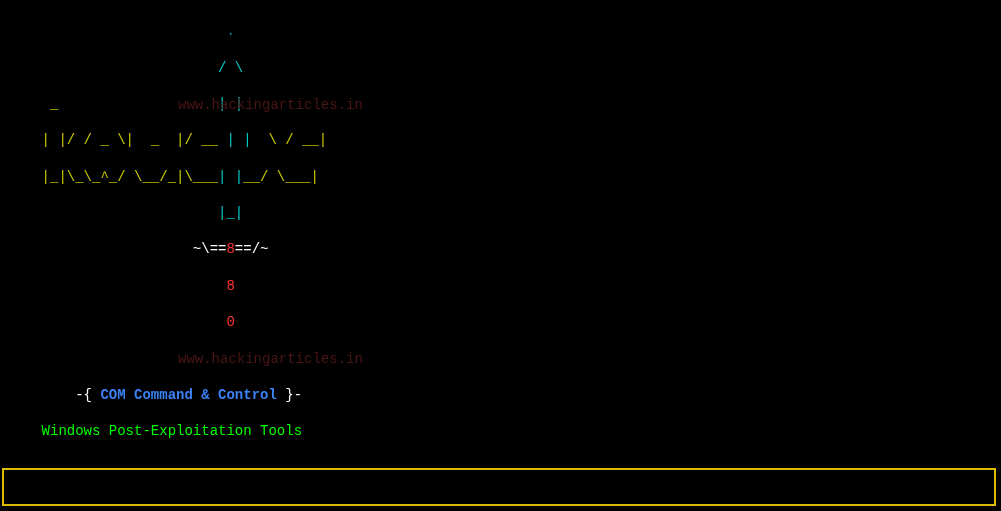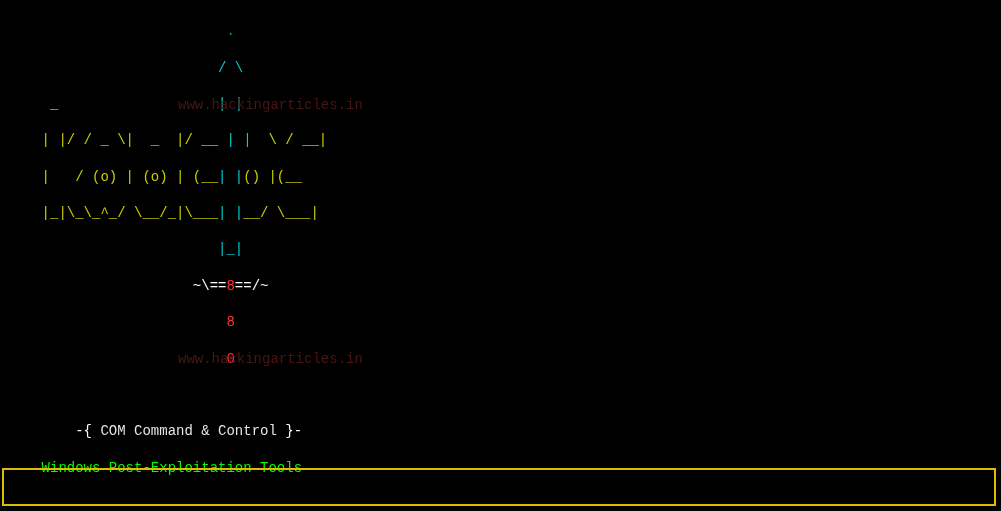--- a/index.html
+++ b/index.html
@@ -17,21 +17,21 @@
     .terminal {
       padding: 4px 8px;
       white-space: pre;
     }
     .cyan { color: #00cccc; }
     .cyan-dim { color: #008888; }
     .yellow { color: #cccc00; }
     .red-bright { color: #ff3333; }
     .green-bright { color: #00ff00; }
     .white { color: #ffffff; }
-    .white-bold { color: #e5e5e5; font-weight: normal; }
+    .white-bold { color: #3b82f6; font-weight: bold; }
     .watermark {
       color: #4a1515;
       position: absolute;
     }
     .wm1 { left: 178px; top: 96px; }
     .wm2 { left: 178px; top: 350px; }
     .highlight-box {
       border: 2px solid #ddbb00;
       position: absolute;
       left: 2px;
@@ -43,21 +43,20 @@
     .line { display: block; }
   </style>
 </head>
 <body>
 
 <div class="terminal">
 <span class="line cyan-dim">                          .</span>
 <span class="line"><span class="cyan">                         /</span><span class="cyan"> \</span></span>
 <span class="line"><span class="yellow">     _                   </span><span class="cyan">| |</span></span>
 <span class="line"><span class="yellow">    | |/ / _ \|  _  |/ __</span><span class="cyan"> | |</span><span class="yellow">  \ / __|</span></span>
-<span class="line"><span class="yellow">    |   / (o) | (o) | (__</span><span class="cyan">| |</span><span class="yellow">() |(__</span></span>
 <span class="line"><span class="yellow">    |_|\_\_^_/ \__/_|\___</span><span class="cyan">| |</span><span class="yellow">__/ \___|</span></span>
 <span class="line"><span class="yellow">                         </span><span class="cyan">|_|</span></span>
 <span class="line"><span class="white">                      ~\==</span><span class="red-bright">8</span><span class="white">==/~</span></span>
 <span class="line"><span>                          </span><span class="red-bright">8</span></span>
 <span class="line"><span>                          </span><span class="red-bright">0</span></span>
 <span class="line"> </span>
 <span class="line"><span class="white">        -{ </span><span class="white-bold">COM Command &amp; Control</span><span class="white"> }-</span></span>
 <span class="line green-bright">    Windows Post-Exploitation Tools</span>
 
 

